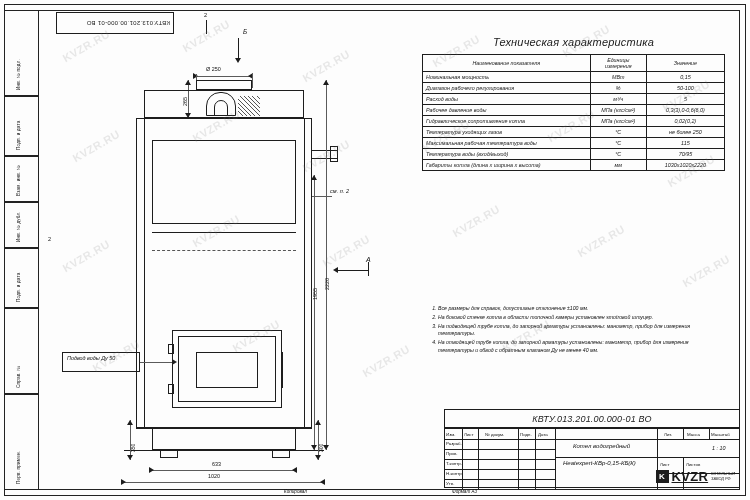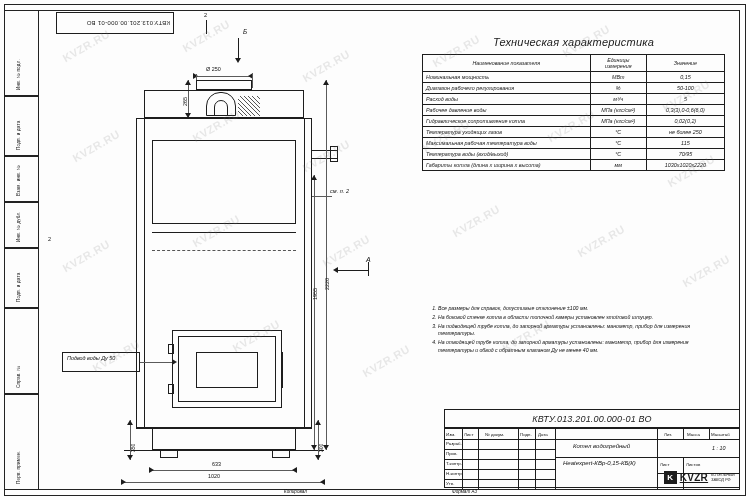--- a/index.html
+++ b/index.html
@@ -56,21 +56,21 @@
   #tb .c{position:absolute;box-sizing:border-box;}
   #tb .bl{border-left:1px solid #1d1d1d;}
   #tb .bt{border-top:1px solid #1d1d1d;}
   #tb .t{position:absolute;font-size:4.4px;color:#111;white-space:nowrap;}
   #tb .t.it{font-style:italic;}
 
   #desig{position:absolute;left:444px;top:409px;width:296px;height:19px;border:1.4px solid #1d1d1d;box-sizing:border-box;display:flex;align-items:center;justify-content:center;font-size:9px;font-style:italic;letter-spacing:.2px;}
 
   .kvzr{position:absolute;right:4px;bottom:3px;display:flex;align-items:center;gap:3px;}
   .kvzr .mark{width:13px;height:13px;background:#1d1d1d;color:#fff;font-size:8px;font-weight:bold;display:flex;align-items:center;justify-content:center;}
-  .kvzr .nm{font-size:10px;font-weight:bold;letter-spacing:.3px;text-decoration:underline;}
+  .kvzr .nm{font-size:13px;font-weight:bold;letter-spacing:.3px;text-decoration:underline;}
   .kvzr .sub{font-size:3.8px;line-height:1.15;font-style:italic;}
 
   
   .wm{position:absolute;font-size:11px;font-weight:bold;color:rgba(120,120,120,.16);transform:rotate(-30deg);white-space:nowrap;pointer-events:none;letter-spacing:.5px;}
 
   .hatch{position:absolute;background:repeating-linear-gradient(45deg,#1d1d1d 0 .6px,transparent .6px 3px);}
 </style>
 </head>
 <body>
 

